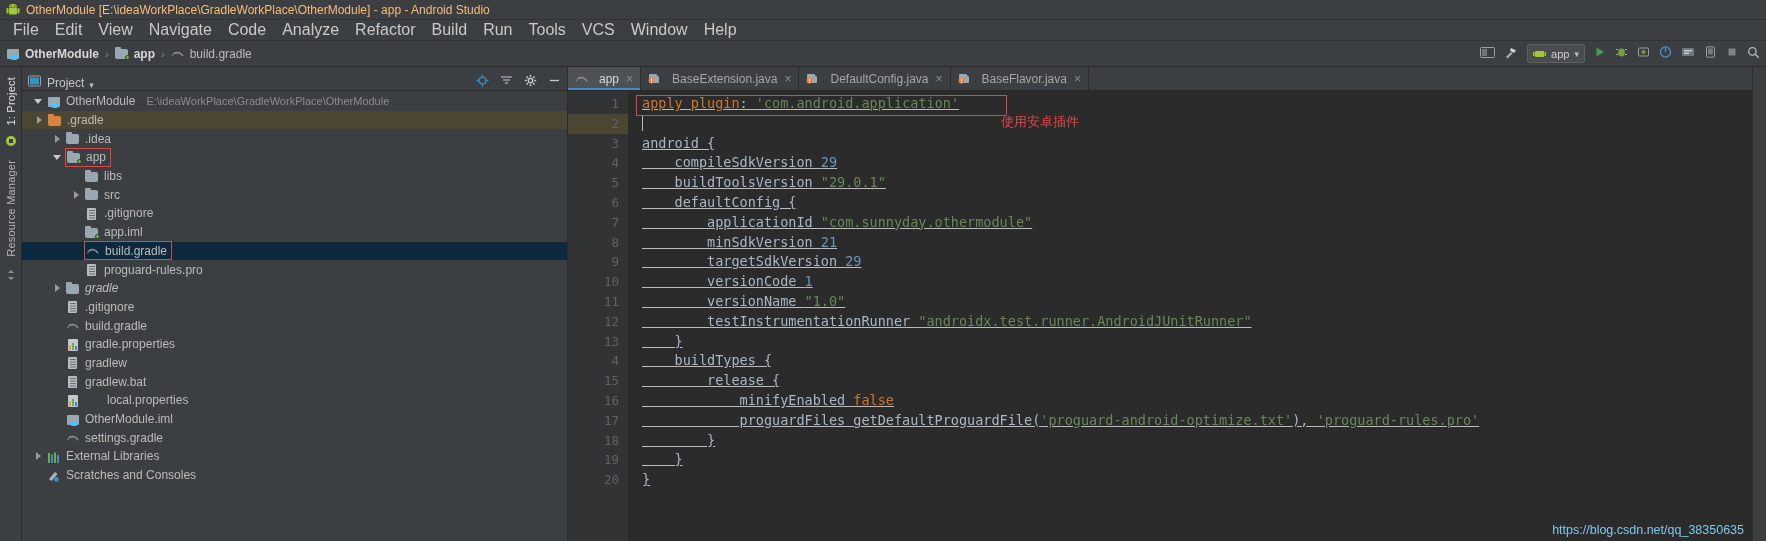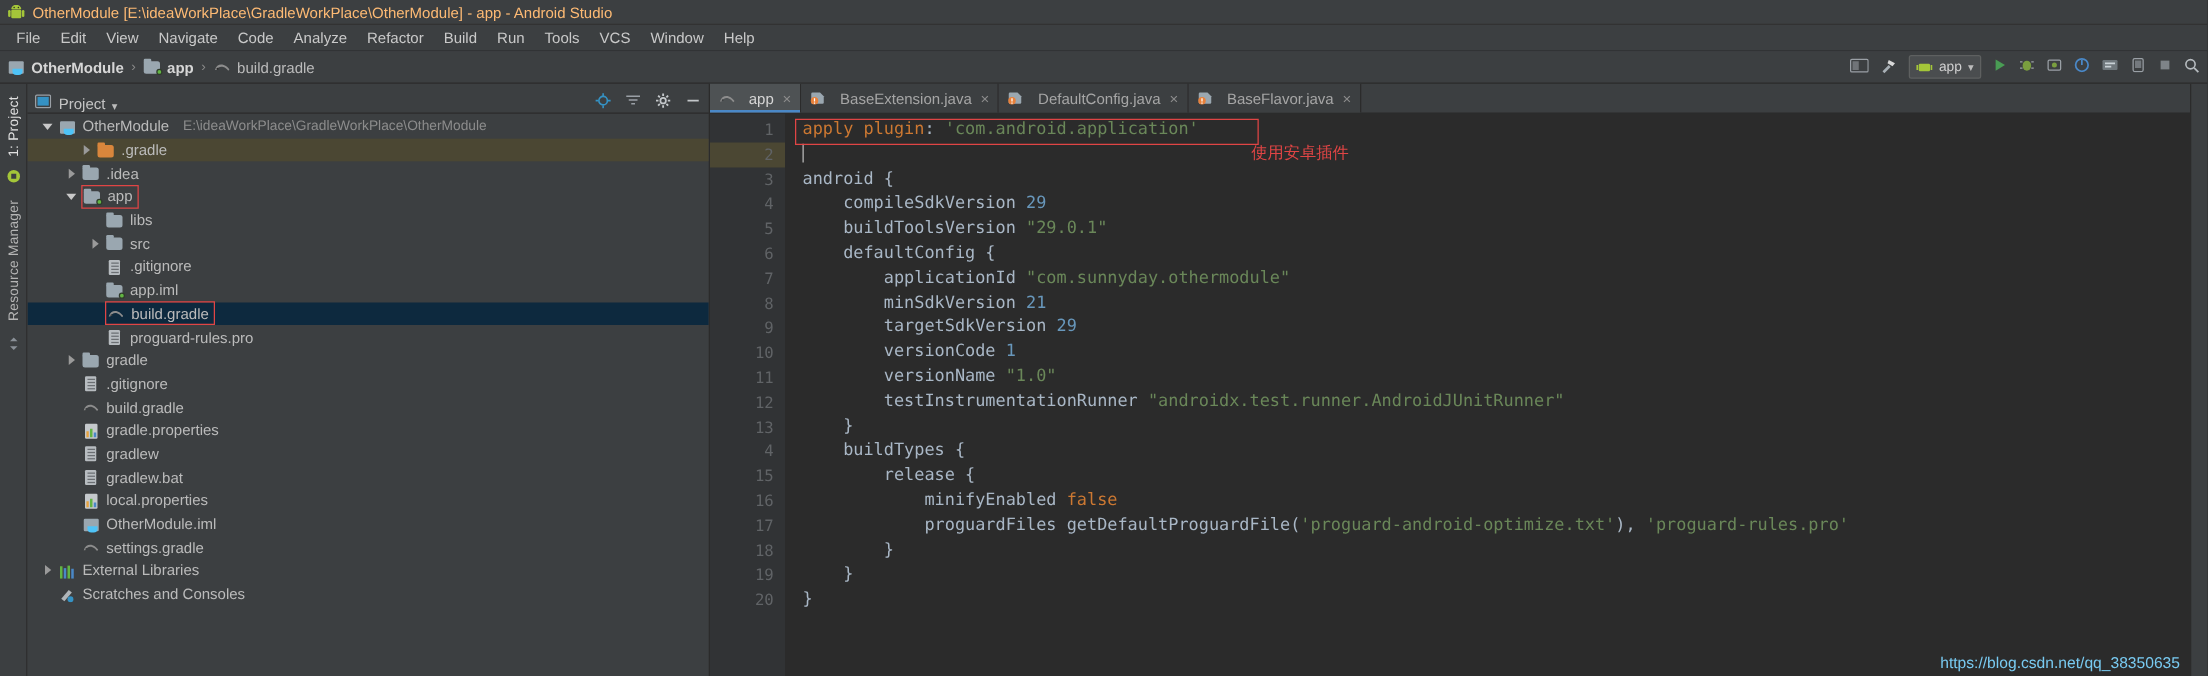--- a/index.html
+++ b/index.html
@@ -18,21 +18,21 @@
   }
   .titlebar .glyph { margin-right:6px; display:flex; align-items:center; }
   .titlebar .ttext { font-size:12px; color:#fdba74; white-space:nowrap; }
 
   
   .menubar {
     height:21px; background:#3c3f41; display:flex; align-items:center;
     padding-left:5px; flex:0 0 21px; border-bottom:1px solid #313335;
   }
   .menubar .mi {
-    padding:2px 8px; font-size:12px; color:#c9c9c9; cursor:default; white-space:nowrap;
+    padding:2px 8px; font-size:16px; color:#c9c9c9; cursor:default; white-space:nowrap;
   }
 
   
   .toolbar {
     height:26px; background:#3c3f41; display:flex; align-items:center;
     padding:0 6px; flex:0 0 26px; border-bottom:1px solid #2b2b2b;
     position:relative;
   }
   .crumbs { display:flex; align-items:center; gap:0px; }
   .crumb { display:flex; align-items:center; font-size:12px; color:#bbbbbb; }
@@ -120,21 +120,21 @@
     width:60px; flex:0 0 60px; background:#313335; position:relative;
     font-family:"DejaVu Sans Mono", monospace; font-size:12.5px; color:#606366;
     padding-top:3px;
   }
   .gline { height:19.8px; line-height:19.8px; text-align:right; padding-right:9px; position:relative; }
   .gline.hl { background:#4b4733; }
 
   .codearea {
     flex:1 1 auto; position:relative; background:#2b2b2b; padding-top:3px;
     font-family:"DejaVu Sans Mono", monospace; font-size:13.5px;
-    overflow:hidden; padding-left:14px;
+    overflow:hidden; padding-left:14px;text-decoration:underline;
   }
   .cline { height:19.8px; line-height:19.8px; white-space:pre; color:#a9b7c6; }
   .kw  { color:#cc7832; }
   .str { color:#6a8759; }
   .num { color:#6897bb; }
   .pln { color:#a9b7c6; }
   .caret { display:inline-block; width:1px; height:15px; background:#bbbbbb; vertical-align:-3px; }
 
   .anno-box {
     position:absolute; border:1.5px solid #e04545; pointer-events:none;
@@ -390,21 +390,21 @@
           <div class="row" style="padding-left: 12px;">
             <span class="arrow down"></span>
             <span style="display: flex; align-items: center;">
               <span class="ico">
                 <span class="imlico"></span>
               </span>
               <span class="lbl">OtherModule</span>
             </span>
             <span class="path">E:\ideaWorkPlace\GradleWorkPlace\OtherModule</span>
           </div>
-          <div class="row hl" style="padding-left: 43px;">
+          <div class="row hl" style="padding-left: 13px;">
             <span class="arrow right"></span>
             <span style="display: flex; align-items: center;">
               <span class="ico">
                 <span class="folder orange"></span>
               </span>
               <span class="lbl">.gradle</span>
             </span>
           </div>
           <div class="row" style="padding-left: 31px;">
             <span class="arrow right"></span>
@@ -476,21 +476,21 @@
           </div>
           <div class="row" style="padding-left: 50px;">
             <span class="arrow none"></span>
             <span style="display: flex; align-items: center;">
               <span class="ico">
                 <span class="filedoc"></span>
               </span>
               <span class="lbl">proguard-rules.pro</span>
             </span>
           </div>
-          <div class="row" style="padding-left: 31px;">
+          <div class="row" style="padding-left: 31px; font-style: italic;">
             <span class="arrow right"></span>
             <span style="display: flex; align-items: center;">
               <span class="ico">
                 <span class="folder"></span>
               </span>
               <span class="lbl">gradle</span>
             </span>
           </div>
           <div class="row" style="padding-left: 31px;">
             <span class="arrow none"></span>
@@ -540,21 +540,21 @@
             <span class="arrow none"></span>
             <span style="display: flex; align-items: center;">
               <span class="ico">
                 <span class="filedoc"></span>
               </span>
               <span class="lbl">gradlew.bat</span>
             </span>
           </div>
           <div class="row" style="padding-left: 31px;">
             <span class="arrow none"></span>
-            <span style="display: flex; align-items: center;">
+            <span style="display: flex; align-items: center; gap: 22px;">
               <span class="ico">
                 <span class="propico"></span>
                 <svg style="position:absolute;left:3px;top:3px" width="9" height="9" viewBox="0 0 9 9">
                   <rect x="0" y="4" width="2" height="5" fill="#e8a33d"></rect>
                   <rect x="3" y="2" width="2" height="7" fill="#62b543"></rect>
                   <rect x="6" y="5" width="2" height="4" fill="#4a88c7"></rect>
                 </svg>
               </span>
               <span class="lbl">local.properties</span>
             </span>

